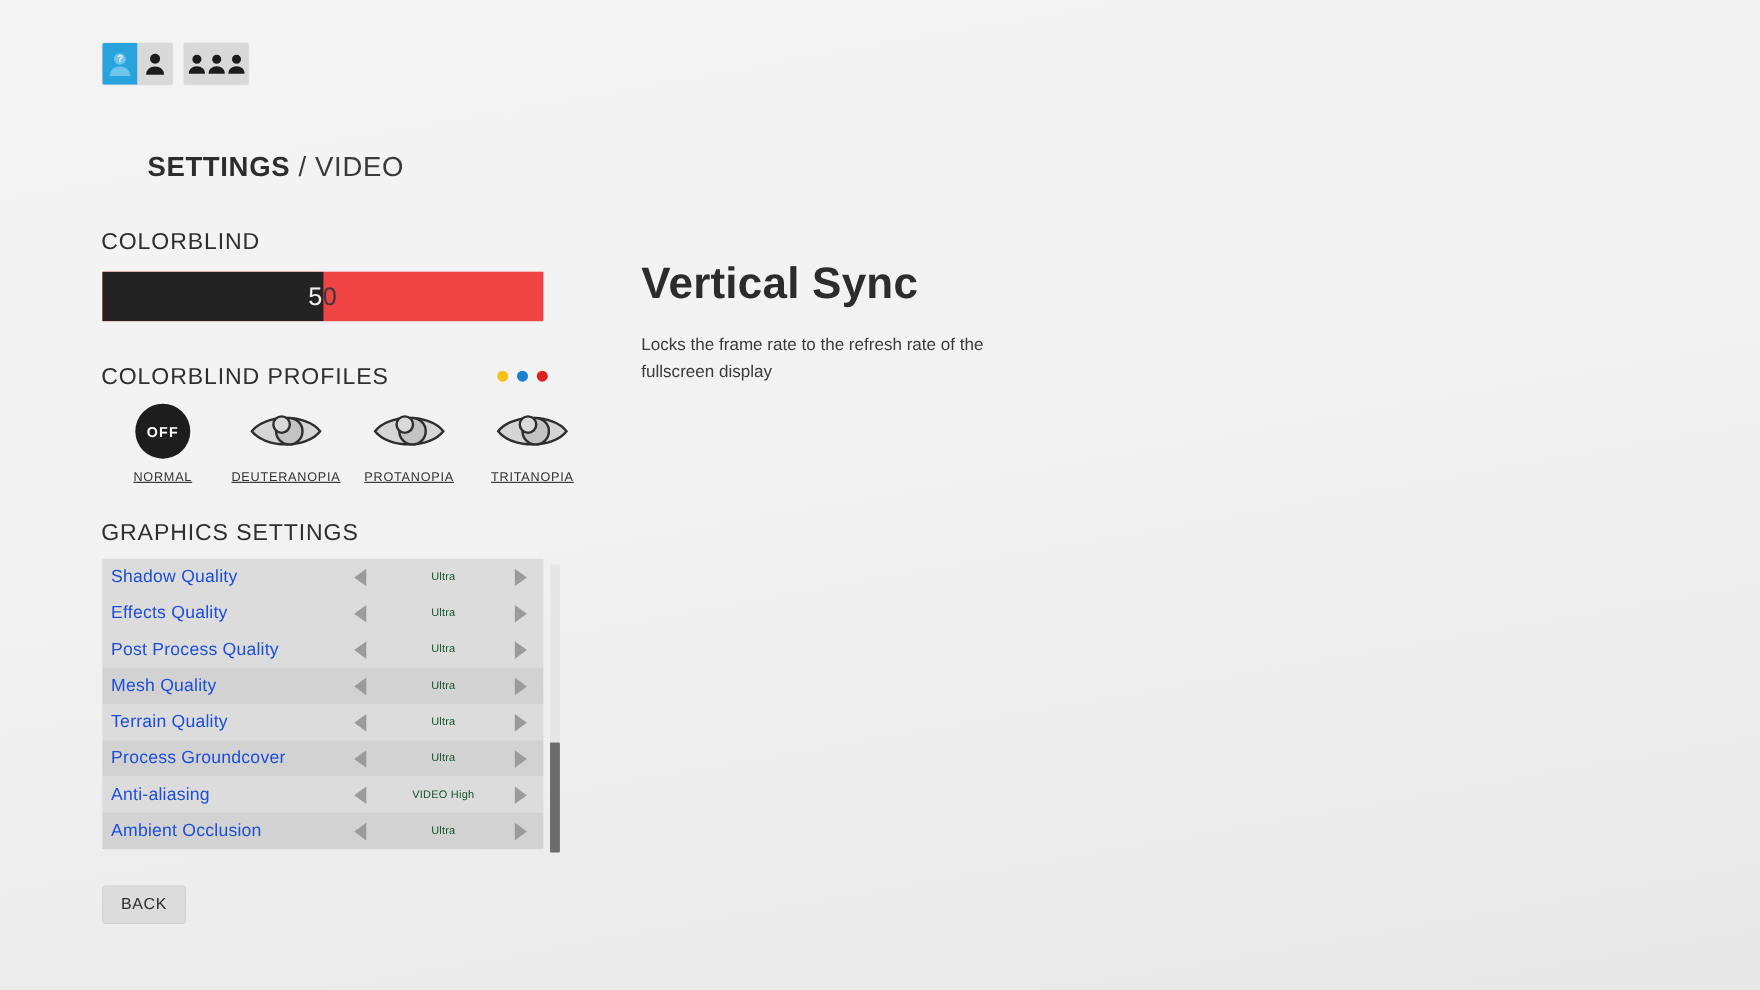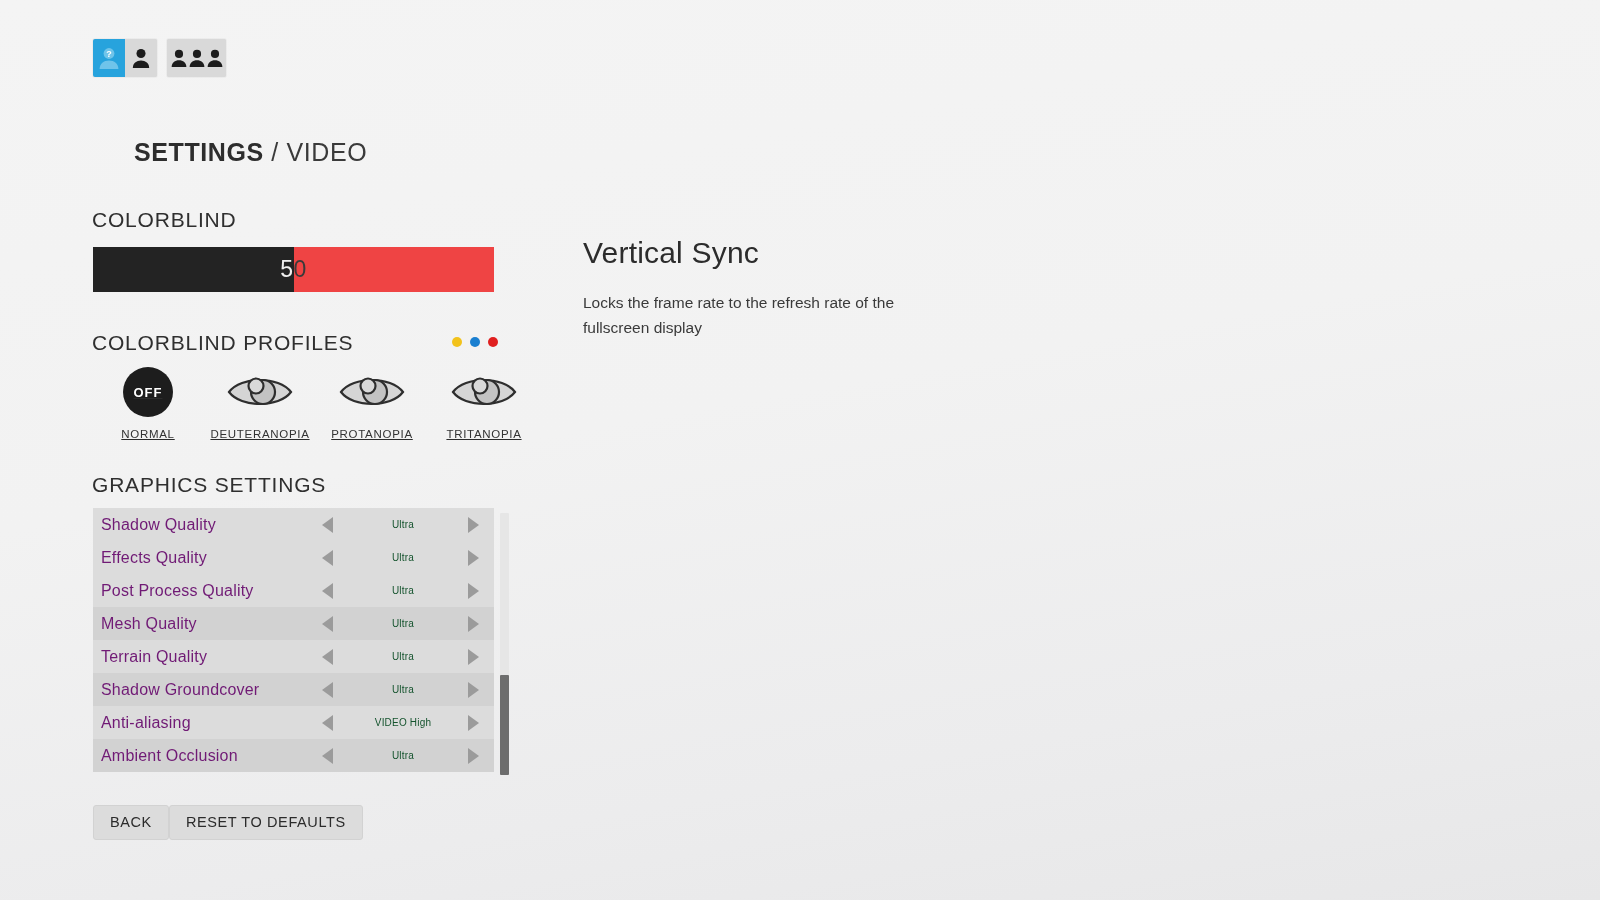--- a/index.html
+++ b/index.html
@@ -175,21 +175,21 @@
     height: 33px;
     display: flex;
     align-items: center;
     padding: 0 0 0 8px;
     box-sizing: border-box;
   }
   .setting-row.shade-a { background: #dcdcdc; }
   .setting-row.shade-b { background: #d2d2d2; }
   .setting-name {
     font-size: 16px;
-    color: #701a75;
+    color: #1d4ed8;
     letter-spacing: 0.2px;
     white-space: nowrap;
   }
   .arrow {
     position: absolute;
     width: 0; height: 0;
     top: 50%;
     transform: translateY(-50%);
   }
   .arrow.left {
@@ -256,22 +256,22 @@
   }
 
   
   .detail {
     position: absolute;
     left: 583px;
     top: 236px;
     width: 430px;
   }
   .detail-title {
-    font-size: 30px;
-    font-weight: normal;
+    font-size: 40px;
+    font-weight: bold;
     color: #2c2c2c;
     margin: 0 0 20px 0;
     letter-spacing: 0.2px;
   }
   .detail-desc {
     font-size: 15.5px;
     line-height: 25px;
     color: #3a3a3a;
     margin: 0;
     max-width: 370px;
@@ -396,21 +396,21 @@
       <span class="setting-value">Ultra</span>
       <span class="arrow right"></span>
     </div>
     <div class="setting-row shade-a">
       <span class="setting-name">Terrain Quality</span>
       <span class="arrow left"></span>
       <span class="setting-value">Ultra</span>
       <span class="arrow right"></span>
     </div>
     <div class="setting-row shade-b">
-      <span class="setting-name">Shadow Groundcover</span>
+      <span class="setting-name">Process Groundcover</span>
       <span class="arrow left"></span>
       <span class="setting-value">Ultra</span>
       <span class="arrow right"></span>
     </div>
     <div class="setting-row shade-a">
       <span class="setting-name">Anti-aliasing</span>
       <span class="arrow left"></span>
       <span class="setting-value">VIDEO High</span>
       <span class="arrow right"></span>
     </div>
@@ -421,19 +421,18 @@
       <span class="arrow right"></span>
     </div>
   </div>
 
 <div class="scrollbar">
   <div class="scrollbar-thumb" id="scrollbar-thumb" style="top: 62%; height: 38%;"></div>
 </div>
 
 <div class="footer-buttons">
   <button class="btn">BACK</button>
-  <button class="btn">RESET TO DEFAULTS</button>
 </div>
 
 <div class="detail">
   <h1 class="detail-title">Vertical Sync</h1>
   <p class="detail-desc">Locks the frame rate to the refresh rate of the fullscreen display</p>
 </div>
 
 </body></html>

